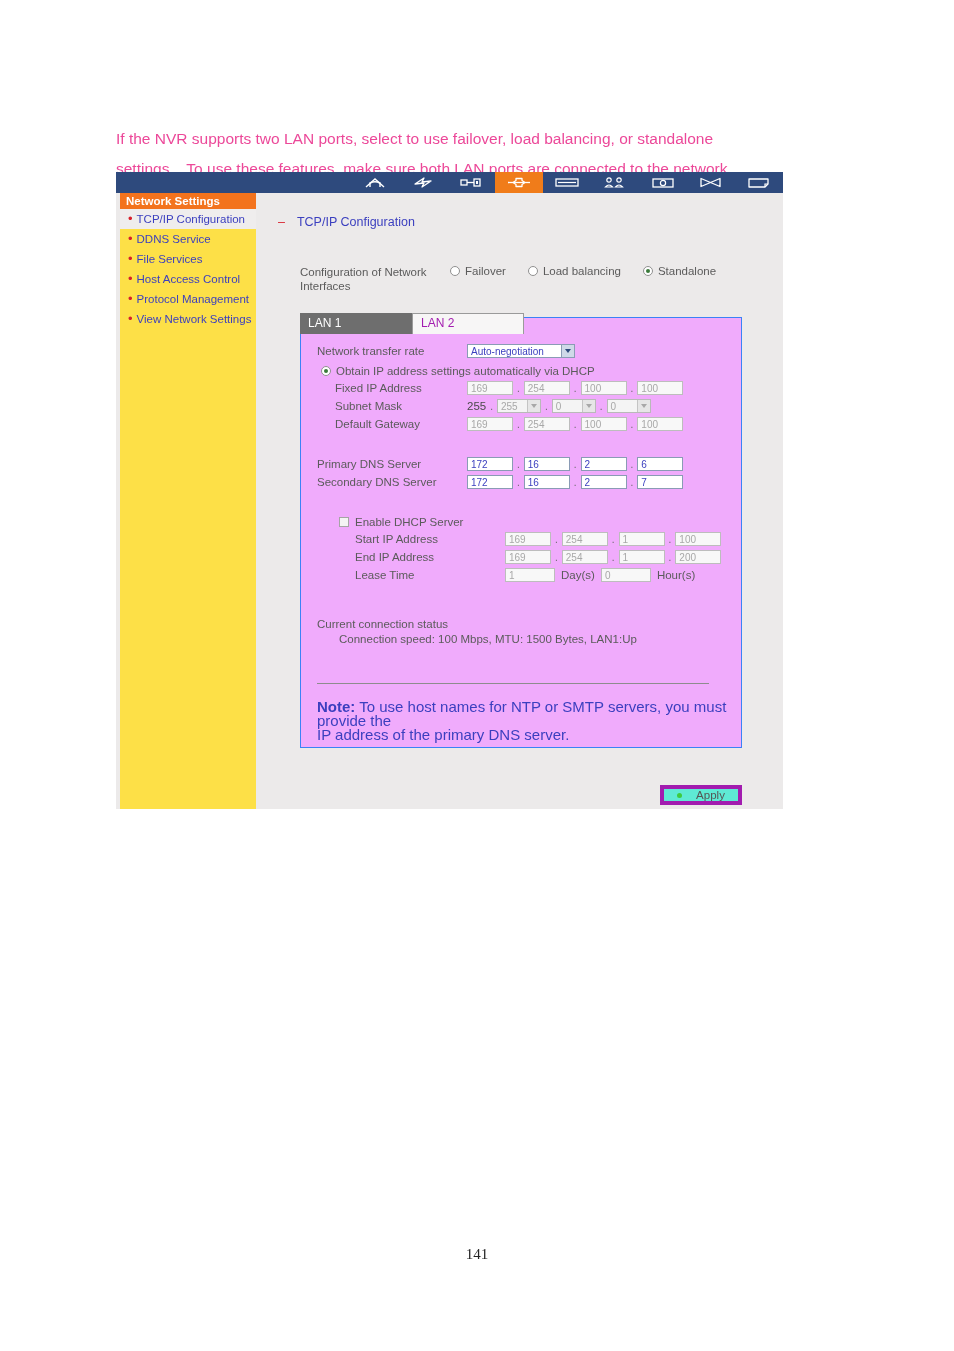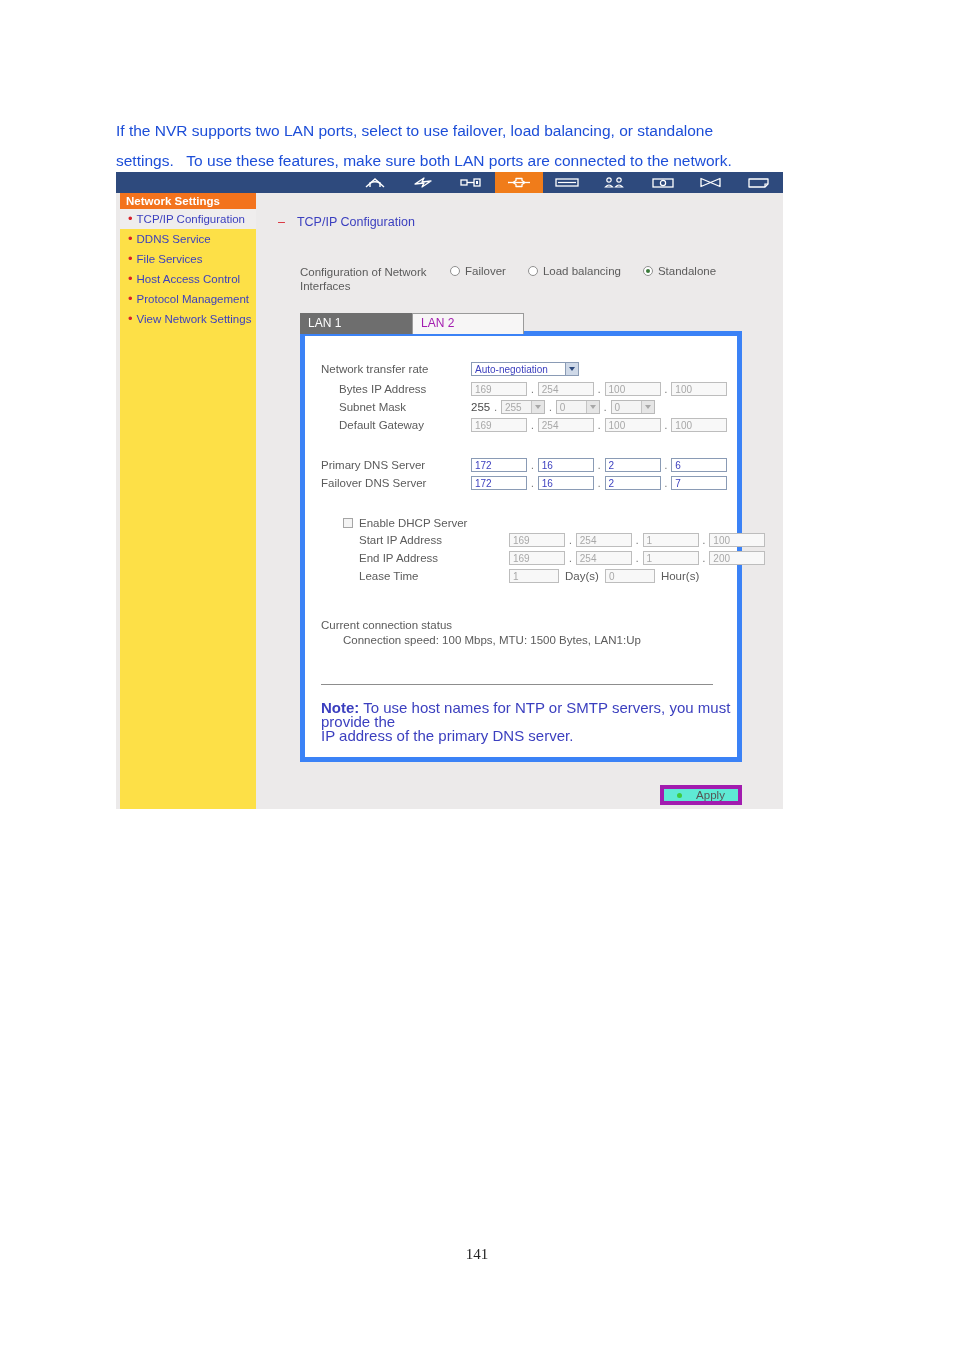--- a/index.html
+++ b/index.html
@@ -12,24 +12,24 @@
     height: 1351px;
     position: relative;
     font-family: "Liberation Sans", sans-serif;
     -webkit-font-smoothing: antialiased;
   }
 
   
   .doc-intro {
     position: absolute;
     left: 116px;
-    top: 116px;
+    top: 124px;
     width: 730px;
     font-size: 15.5px;
-    color: #1d4ed8;
+    color: #ec4899;
     line-height: 30px;
   }
   .doc-intro .line { display: block; white-space: pre; }
 
   
   .app-shot {
     position: absolute;
     left: 116px;
     top: 172px;
     width: 667px;
@@ -189,25 +189,25 @@
     color: #a21caf;
     border: 1px solid #9a9a9a;
     border-bottom: none;
     height: 21px;
     line-height: 19px;
   }
 
   .panel {
     position: absolute;
     left: 44px;
-    top: 138px;
+    top: 124px;
     width: 442px;
     height: 431px;
-    border: 5px solid #3b82f6;
-    background: #ffffff;
+    border: 1px solid #3b82f6;
+    background: #f0abfc;
     box-sizing: border-box;
   }
 
   .form {
     position: absolute;
     left: 16px;
     top: 22px;
     width: 410px;
     font-size: 11.5px;
     color: #5b5b5b;
@@ -281,21 +281,21 @@
     padding-left: 3px;
     white-space: nowrap;
     overflow: hidden;
   }
   .tbox.dim {
     border-color: #bdbdbd;
     color: #a8a8a8;
     background: #f8f8f8;
   }
   .dot { margin: 0 4px; color: #6a6a6a; font-size: 10px; }
-  .w38 { width: 56px; }
+  .w38 { width: 46px; }
   .plain-255 { font-size: 11.5px; color: #4a4a4a; }
 
   .chk {
     width: 10px; height: 10px;
     border: 1px solid #a5a5a5;
     background: #f4f4f4;
     margin-right: 6px;
     box-sizing: border-box;
     flex: none;
   }
@@ -505,23 +505,27 @@
         <div class="frm-row" style="height:22px;">
           <div class="frm-label">Network transfer rate</div>
           <div class="sel" style="width:108px;">
             <span class="txt">Auto-negotiation</span>
             <span class="arrow">
                 <i></i>
               </span>
           </div>
         </div>
 
+        <div class="radio-line">
+          <span class="radio on"></span>
+          <span>Obtain IP address settings automatically via DHCP</span>
+        </div>
 
         <div class="frm-row" style="height:18px;">
-          <div class="frm-label ind">Bytes IP Address</div>
+          <div class="frm-label ind">Fixed IP Address</div>
           <div class="ip-group">
             <span class="tbox dim w38">169</span>
             <span class="dot">.</span>
             <span class="tbox dim w38">254</span>
             <span class="dot">.</span>
             <span class="tbox dim w38">100</span>
             <span class="dot">.</span>
             <span class="tbox dim w38">100</span>
           </div>
         </div>
@@ -574,21 +578,21 @@
             <span class="dot">.</span>
             <span class="tbox w38">16</span>
             <span class="dot">.</span>
             <span class="tbox w38">2</span>
             <span class="dot">.</span>
             <span class="tbox w38">6</span>
           </div>
         </div>
 
         <div class="frm-row" style="height:18px;">
-          <div class="frm-label">Failover DNS Server</div>
+          <div class="frm-label">Secondary DNS Server</div>
           <div class="ip-group">
             <span class="tbox w38">172</span>
             <span class="dot">.</span>
             <span class="tbox w38">16</span>
             <span class="dot">.</span>
             <span class="tbox w38">2</span>
             <span class="dot">.</span>
             <span class="tbox w38">7</span>
           </div>
         </div>

